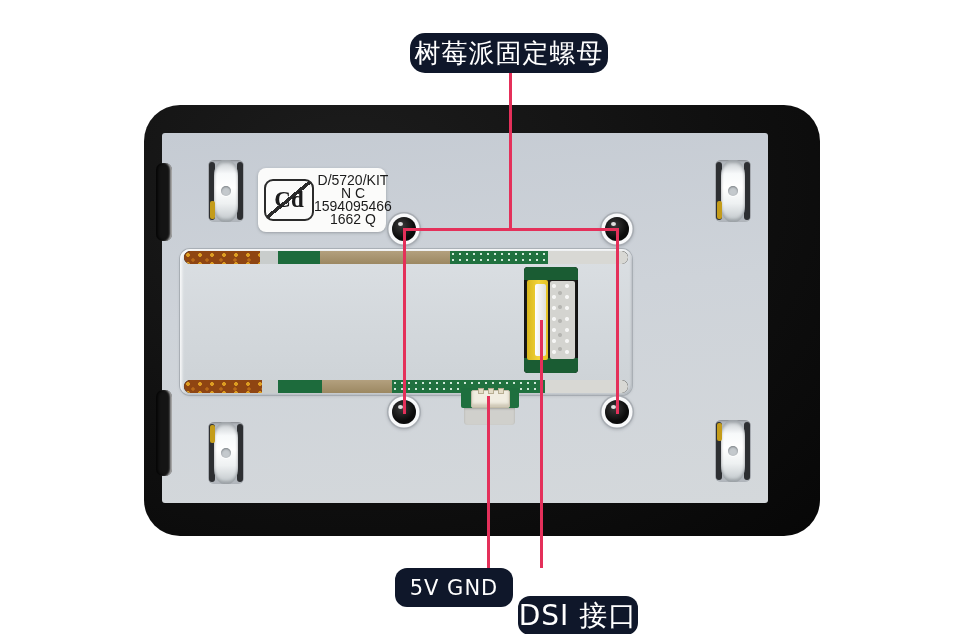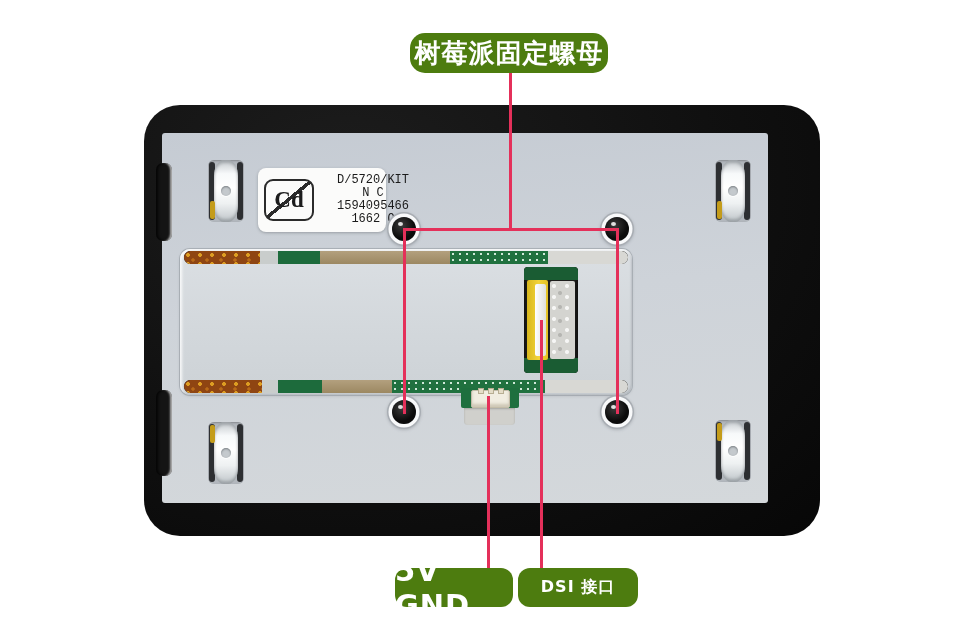--- a/index.html
+++ b/index.html
@@ -18,22 +18,22 @@
   .notch-top{top:30px;height:78px;}
   .notch-bottom{top:257px;height:86px;}
 
   
   .sticker{position:absolute;left:96px;top:35px;width:128px;height:64px;background:#fbfbfa;
            border-radius:8px;box-shadow:0 1px 3px rgba(60,65,70,.35);display:flex;align-items:center;padding:0 6px;box-sizing:border-box;}
   .cd-logo{width:46px;height:38px;border:2.5px solid #2b2b2b;border-radius:9px;flex:0 0 auto;
            display:flex;align-items:center;justify-content:center;
            font-family:"Liberation Serif","DejaVu Serif",serif;font-weight:bold;font-size:23px;color:#1c1c1c;
            background-image:linear-gradient(to bottom right,transparent 46%,#2b2b2b 46%,#2b2b2b 52%,transparent 52%);}
-  .sticker-text{flex:1;text-align:center;font-family:Liberation Mono, monospace;
-                font-size:12px;line-height:13px;color:#1b1b1b;padding-left:23px;}
+  .sticker-text{flex:1;text-align:center;font-family:Liberation Sans, sans-serif;
+                font-size:14px;line-height:13px;color:#1b1b1b;}
 
   
   .clip{position:absolute;width:36px;height:62px;border-radius:6px;background:#b2b7bd;
         box-shadow:inset 0 1px 2px rgba(0,0,0,.25);}
   .clip-slot{position:absolute;top:2px;width:6px;height:58px;border-radius:3px;background:#2d2f32;}
   .clip-slot.l{left:1px;} .clip-slot.r{right:1px;}
   .clip-strap{position:absolute;left:6px;top:0;width:24px;height:62px;border-radius:10px/16px;
               background:linear-gradient(180deg,#c3c8cc 0%,#f7f9fa 22%,#ffffff 45%,#eef1f2 70%,#bfc5c9 100%);
               box-shadow:inset 0 3px 3px rgba(90,95,100,.35), inset 0 -3px 3px rgba(90,95,100,.35);}
   .clip-hole{position:absolute;left:13px;top:26px;width:10px;height:10px;border-radius:50%;
@@ -87,25 +87,25 @@
             box-shadow:inset 0 1px 2px rgba(100,100,96,.4);}
 
   
   .screw{position:absolute;width:24px;height:24px;border-radius:50%;
          background:radial-gradient(circle at 40% 35%,#3a3a3a 0%,#0b0b0b 60%);
          box-shadow:0 0 0 3.5px #f8f9fa,0 0 0 5px #a8adb3,0 1px 3px 5px rgba(120,126,132,.4);}
   .screw-glint{position:absolute;left:6px;top:5px;width:5px;height:4px;border-radius:50%;background:rgba(255,255,255,.85);}
 
   
   .ann-line{position:absolute;background:#e4305a;}
-  .ann-box{position:absolute;background:#4d7c0f;border-radius:12px;color:#ffffff;font-weight:bold;
+  .ann-box{position:absolute;background:#0f172a;border-radius:12px;color:#ffffff;font-weight:normal;
            display:flex;align-items:center;justify-content:center;letter-spacing:1px;}
   .ann-top{left:410px;top:33px;width:198px;height:40px;font-size:26px;border-radius:15px;}
-  .ann-5v{left:395px;top:568px;width:118px;height:39px;font-size:29px;}
-  .ann-dsi{left:518px;top:568px;width:120px;height:39px;font-size:16px;}
+  .ann-5v{left:395px;top:568px;width:118px;height:39px;font-size:21px;}
+  .ann-dsi{left:518px;top:596px;width:120px;height:39px;font-size:28px;}
 </style>
 </head>
 <body>
 
 <div class="canvas">
 
   <div class="frame">
     <div class="panel">
 
       <div class="edge-notch notch-top"></div>

